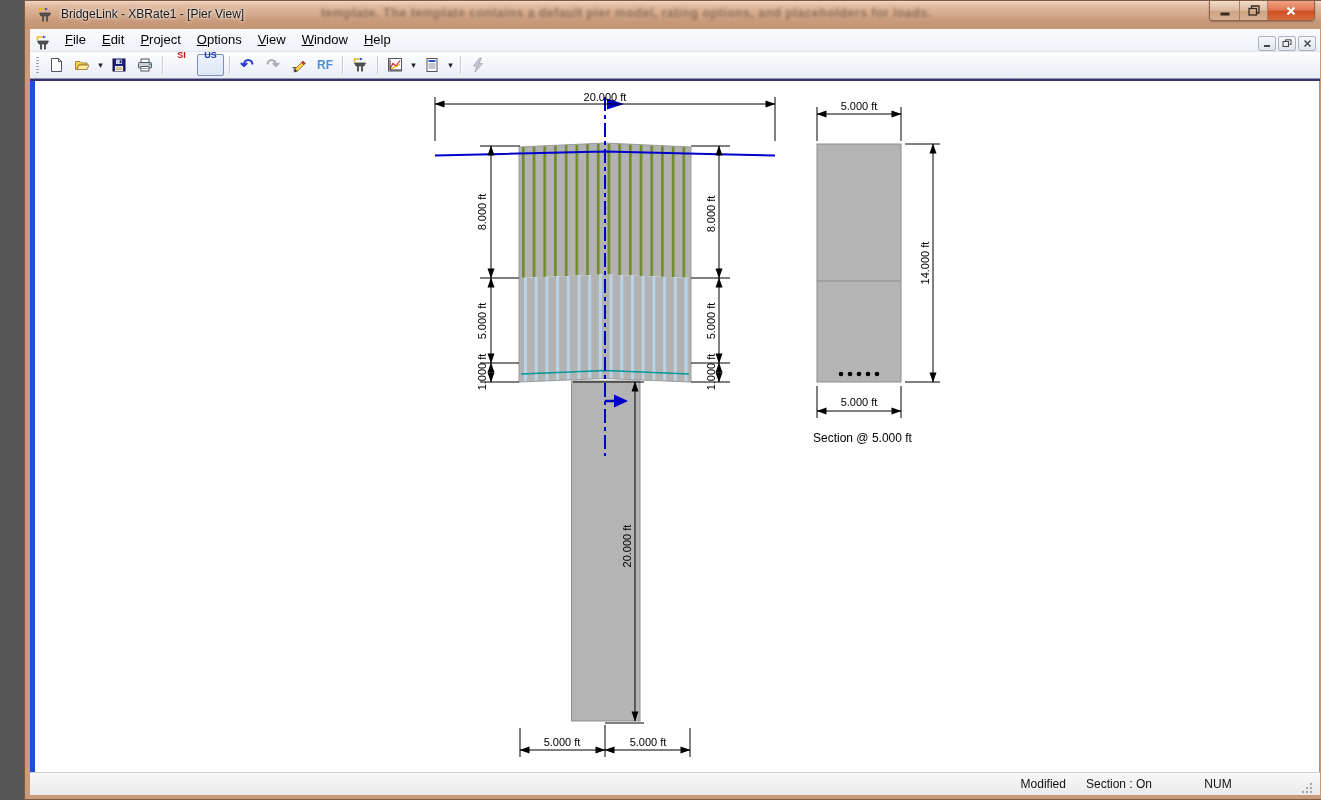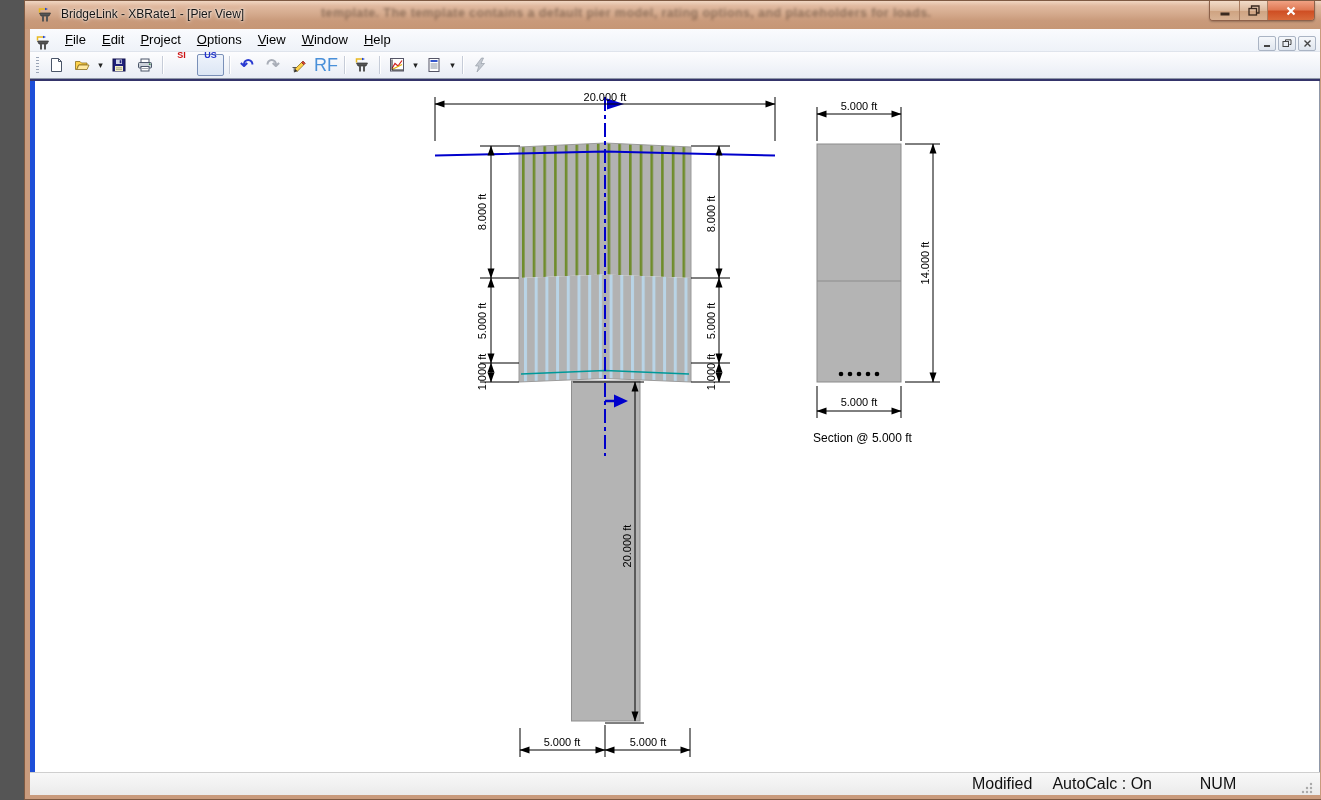--- a/index.html
+++ b/index.html
@@ -71,32 +71,32 @@
   .tb-btn svg{display:block;}
   .tb-btn.pressed{border-color:#7a90b8;background:linear-gradient(#eef3fb,#dce6f5);}
   .tb-arrow{width:11px;font-size:9px;color:#222;text-align:center;line-height:22px;height:22px;}
   .tb-sep{width:1px;height:18px;background:#c6ccd8;margin:0 4px;box-shadow:1px 0 0 #ffffff;}
   .units-btn{display:flex;flex-direction:column;align-items:center;justify-content:center;width:27px;gap:19px;}
   .units-label{font-size:9px;font-weight:bold;line-height:9px;font-family:"Liberation Sans",sans-serif;}
   .units-si{color:#cc1111;}
   .units-us{color:#2233cc;}
   .glyph-undo{font-size:16px;font-weight:bold;color:#2a3bd1;line-height:16px;}
   .glyph-redo{font-size:16px;font-weight:bold;color:#a9aeb8;line-height:16px;}
-  .rf-label{color:#4a90d9;font-weight:normal;font-size:18px;}
+  .rf-label{color:#4a90d9;font-weight:bold;font-size:12px;}
   
   .client-edge{height:3px;background:#34346a;border-top:1px solid #8f97a8;}
   .canvas{flex:1;background:#ffffff;position:relative;overflow:hidden;
     border-left:5px solid #1d4ed8;border-right:1px solid #9098a8;}
   .drawing text{font-family:"Liberation Sans",sans-serif;font-size:11px;fill:#000;}
   .drawing .caption{font-size:12px;}
   
   .statusbar{
     height:23px;background:linear-gradient(#f8f8f8,#ebebeb);
     border-top:1px solid #cfcfcf;
-    display:flex;align-items:center;font-size:16px;color:#111;padding:0 6px;
+    display:flex;align-items:center;font-size:12px;color:#111;padding:0 6px;
   }
   .sb-msg{flex:1;}
   .sb-panel{padding:0 10px;white-space:nowrap;}
   .sb-num{width:80px;text-align:center;margin-left:16px;}
   .sb-grip{margin-left:42px;width:14px;height:14px;align-self:flex-end;}
 </style>
 </head>
 <body>
 
 <div class="window">
@@ -409,21 +409,21 @@
             <text class="caption" x="783" y="441" text-anchor="start">Section @ 5.000 ft</text>
           </g>
 
         </g>
       </svg>
     </div>
 
     <div class="statusbar">
       <div class="sb-msg"></div>
       <div class="sb-panel">Modified</div>
-      <div class="sb-panel">AutoCalc : On</div>
+      <div class="sb-panel">Section : On</div>
       <div class="sb-panel sb-num">NUM</div>
       <svg class="sb-grip" viewBox="0 0 14 14">
         <g fill="#a8a8a8">
           <circle cx="11" cy="3" r="1.2"></circle>
             <circle cx="11" cy="7" r="1.2"></circle>
             <circle cx="11" cy="11" r="1.2"></circle>
           <circle cx="7" cy="7" r="1.2"></circle>
             <circle cx="7" cy="11" r="1.2"></circle>
           <circle cx="3" cy="11" r="1.2"></circle>
         </g>

